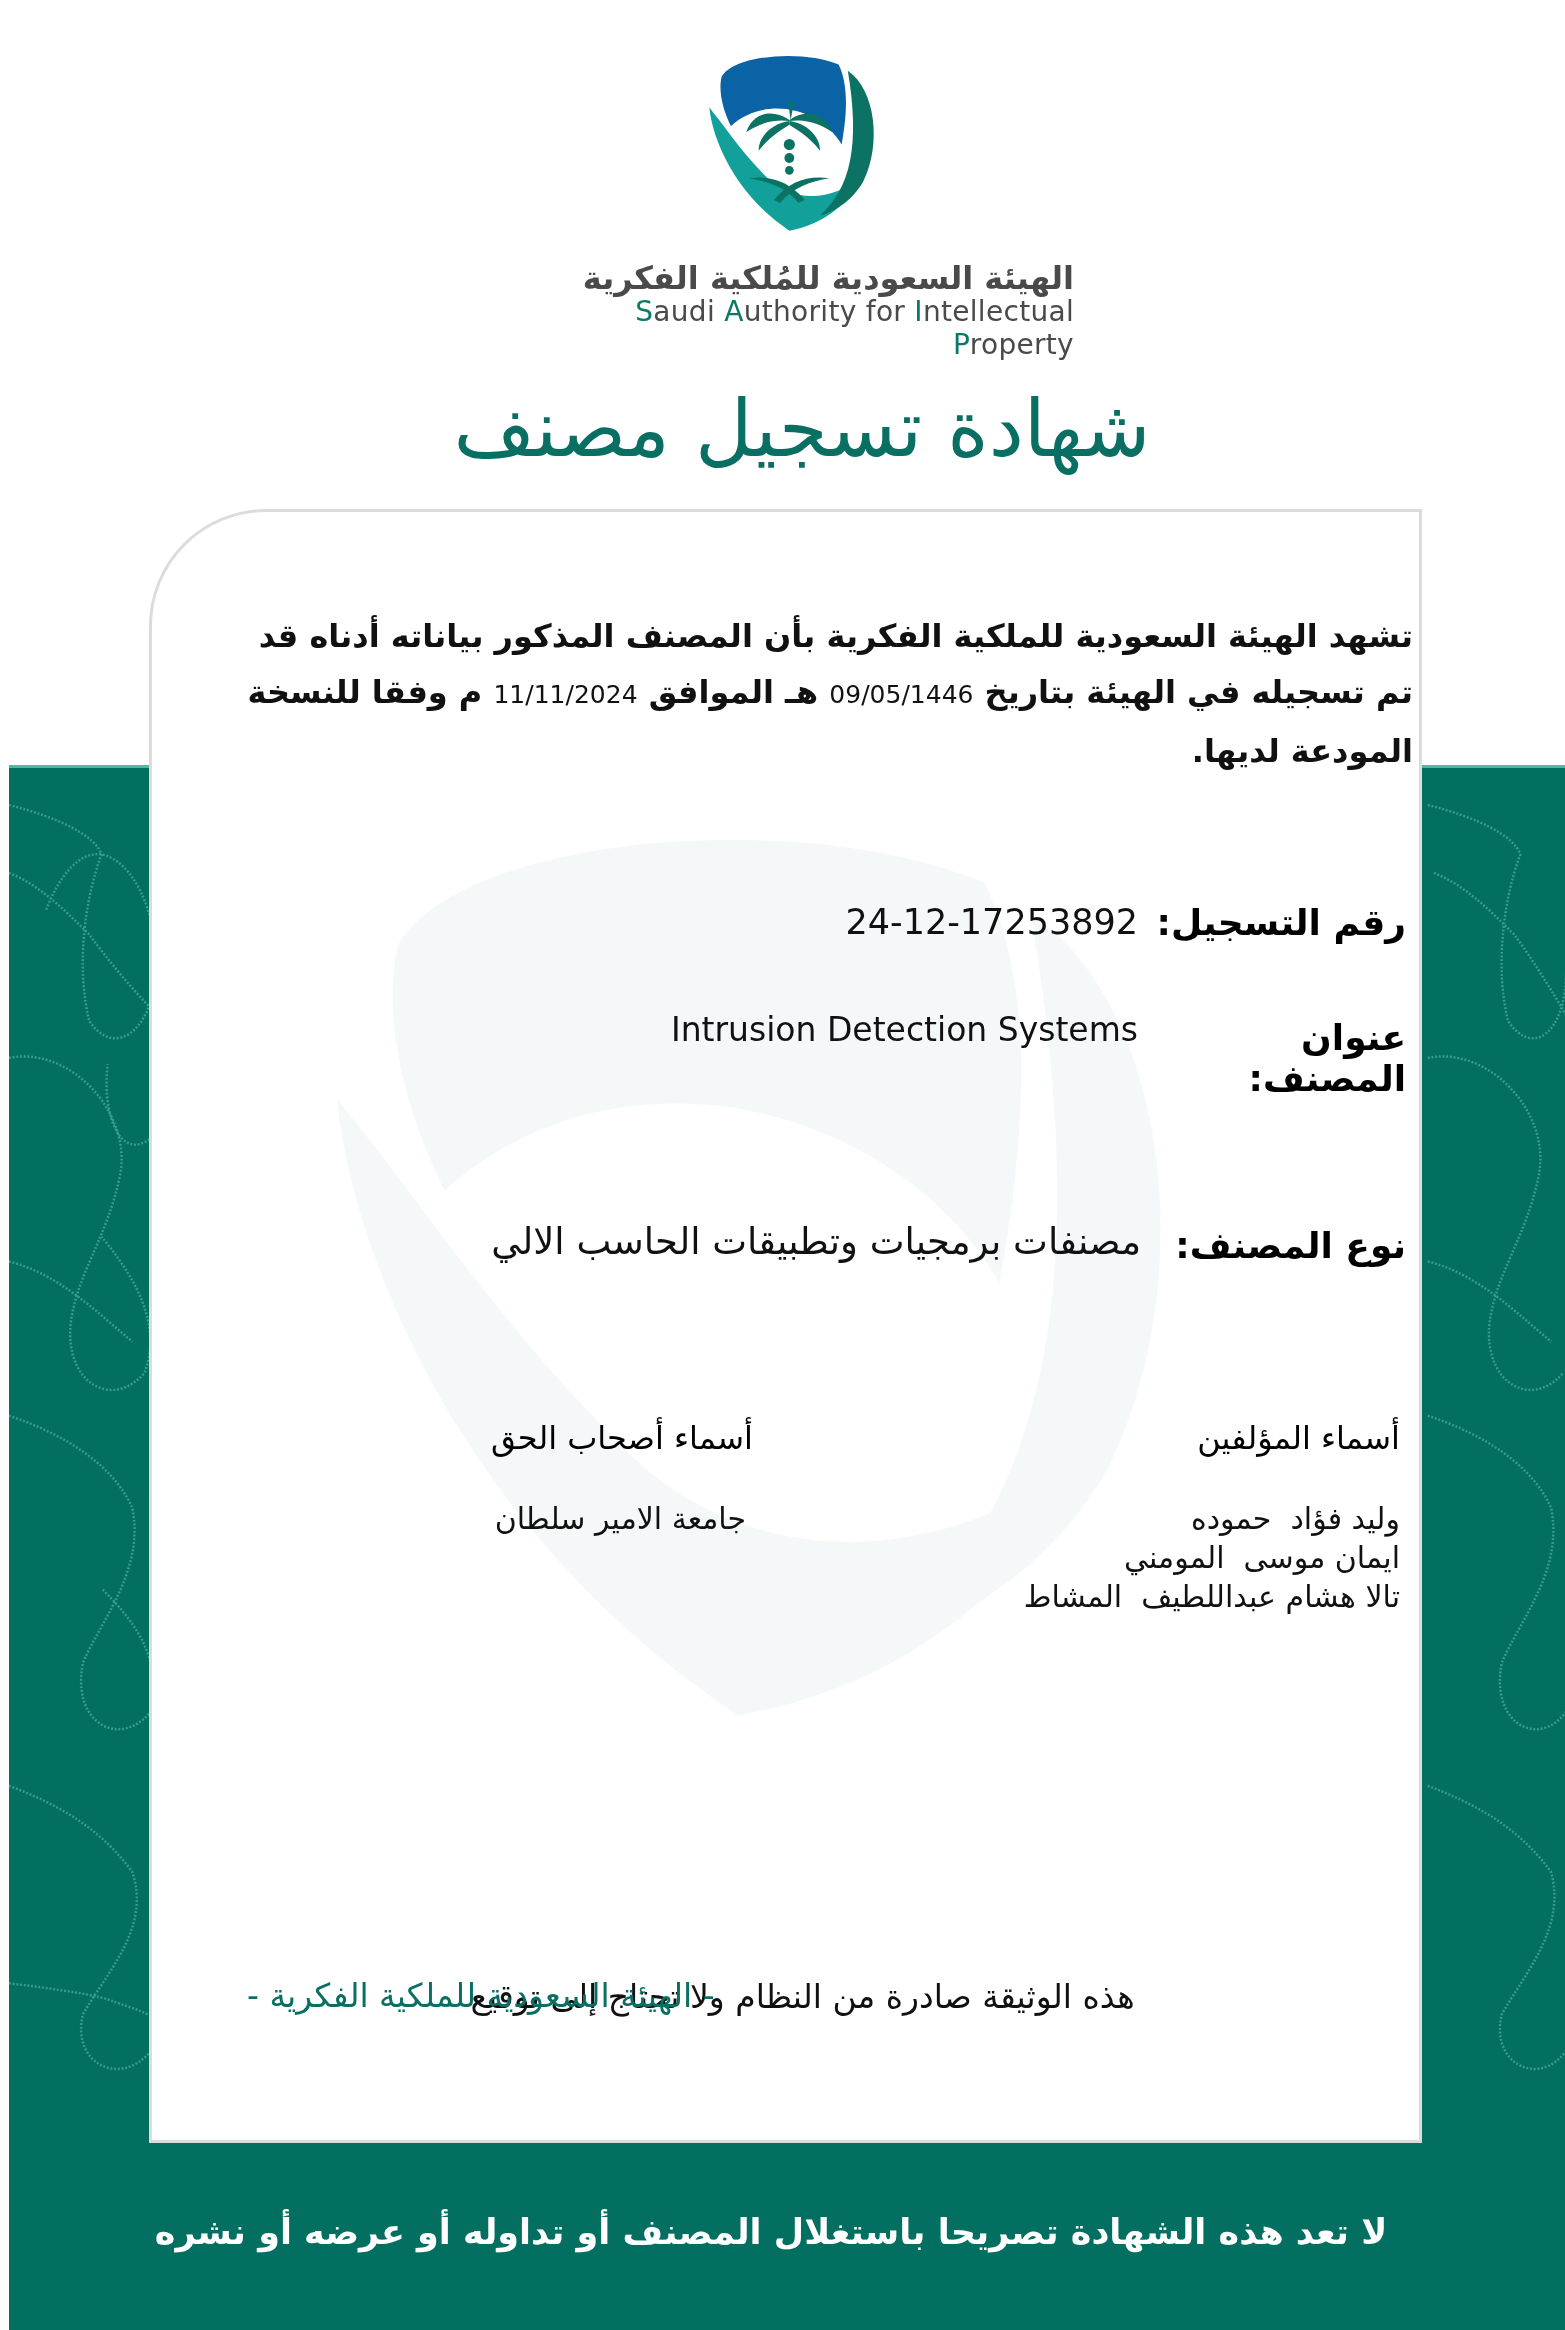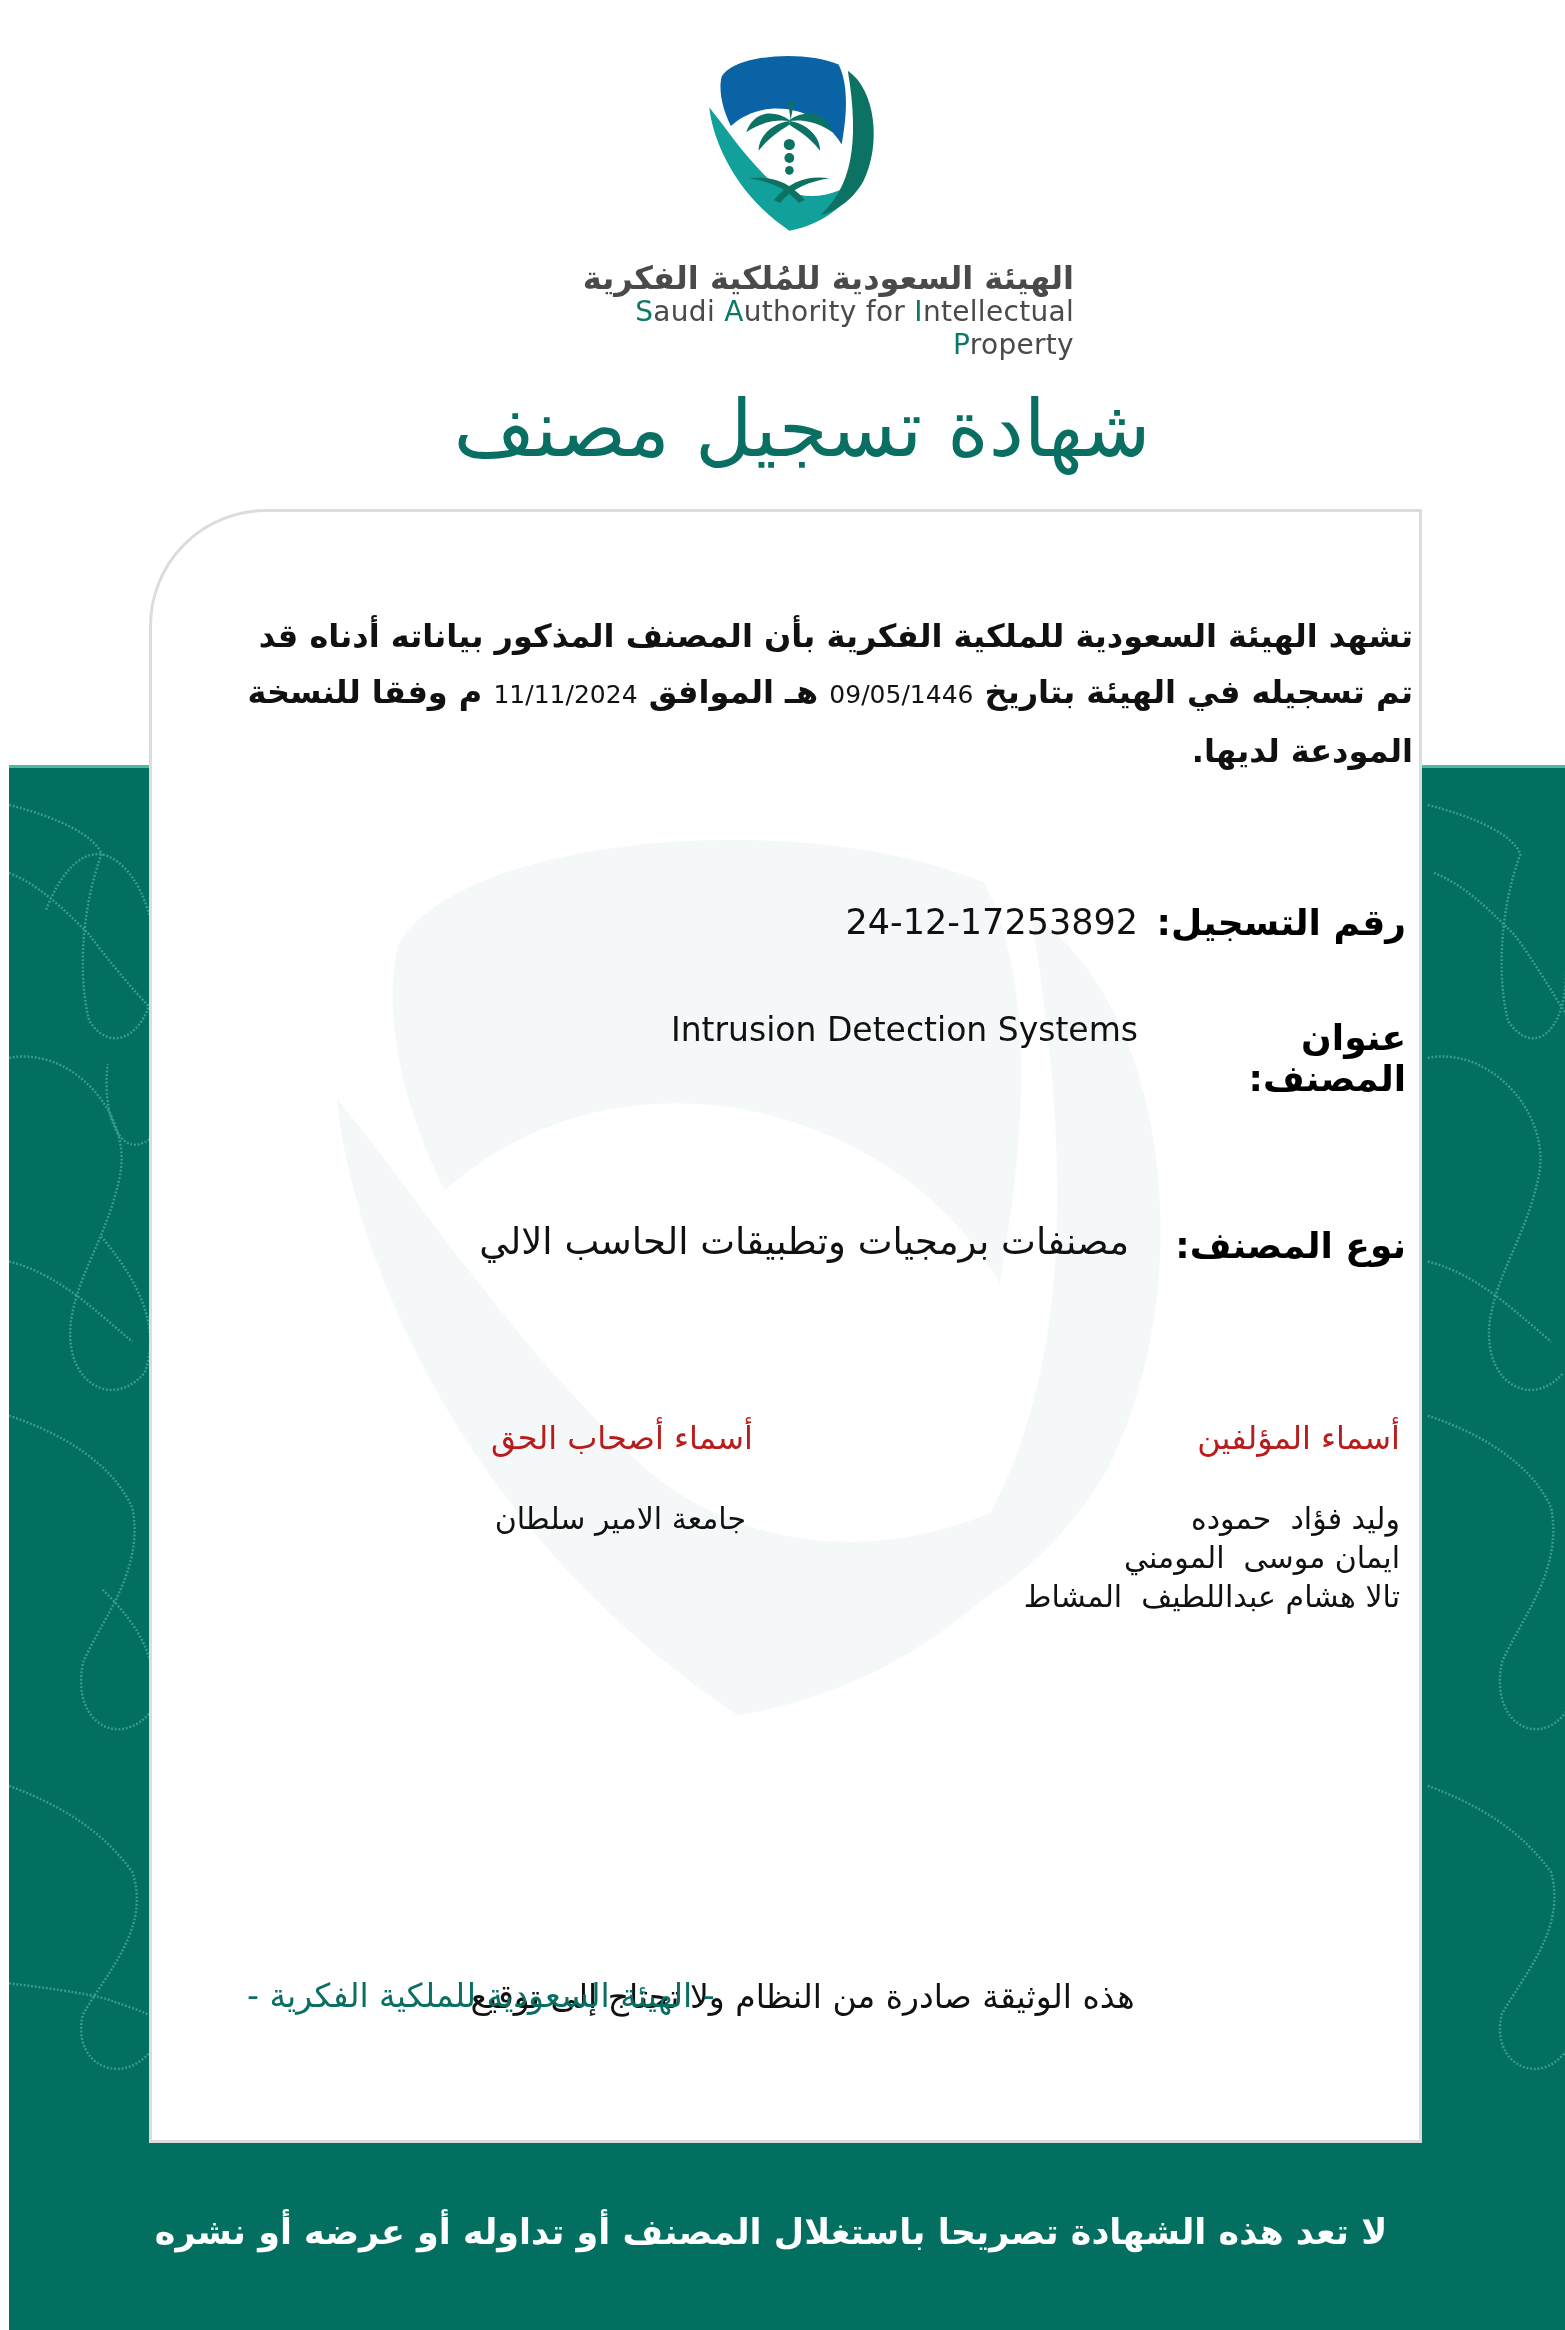--- a/index.html
+++ b/index.html
@@ -45,21 +45,21 @@
     font-size:32px; font-weight:bold; color:#111; line-height:56px;
   }
   .intro .num { font-weight:normal; font-size:25px; }
   .row-label {
     position:absolute; direction:rtl; text-align:right;
     font-size:36px; font-weight:bold; color:#000;
   }
   .row-value {
     position:absolute; text-align:right; color:#111;
   }
-  .col-head { position:absolute; direction:rtl; text-align:right; font-size:32px; color:#b91c1c; }
+  .col-head { position:absolute; direction:rtl; text-align:right; font-size:32px; color:#000000; }
   .col-item { direction:rtl; text-align:right; font-size:30px; color:#111; line-height:39px; white-space:pre; }
   .foot-note {
     position:absolute; left:247px; top:1977px; width:1111px; text-align:center;
     direction:rtl; font-size:33px; color:#111;
   }
   .foot-org {
     position:absolute; left:247px; top:1976px; width:1111px; text-align:left;
     direction:rtl; font-size:33px; font-weight:normal; color:#0a6f63;
   }
   .disclaimer {
@@ -133,21 +133,21 @@
 
 <div class="row-label" style="left:1141px; top:902px; width:265px;">رقم التسجيل:</div>
 <div class="row-value" style="left:740px; top:902px; width:398px; font-size:35px;">24-12-17253892</div>
 
 <div class="row-label" style="left:1141px; top:1017px; width:265px;">عنوان المصنف:</div>
 <div class="row-value" style="left:308px; top:1006px; width:830px; font-size:33px; line-height:47px;">
   <div>Intrusion Detection Systems</div>
 </div>
 
 <div class="row-label" style="left:1141px; top:1225px; width:265px;">نوع المصنف:</div>
-<div class="row-value" style="left:296px; top:1220px; width:833px; font-size:37px; direction:rtl;">مصنفات برمجيات وتطبيقات الحاسب الالي</div>
+<div class="row-value" style="left:308px; top:1220px; width:833px; font-size:37px; direction:rtl;">مصنفات برمجيات وتطبيقات الحاسب الالي</div>
 
 <div class="col-head" style="left:925px; top:1419px; width:475px;">أسماء المؤلفين</div>
 <div style="position:absolute; left:802px; top:1499px; width:598px;">
   <div class="col-item">وليد فؤاد  حموده</div>
   <div class="col-item">ايمان موسى  المومني</div>
   <div class="col-item">تالا هشام عبداللطيف  المشاط</div>
 </div>
 
 <div class="col-head" style="left:370px; top:1419px; width:383px;">أسماء أصحاب الحق</div>
 <div style="position:absolute; left:370px; top:1499px; width:376px;">

